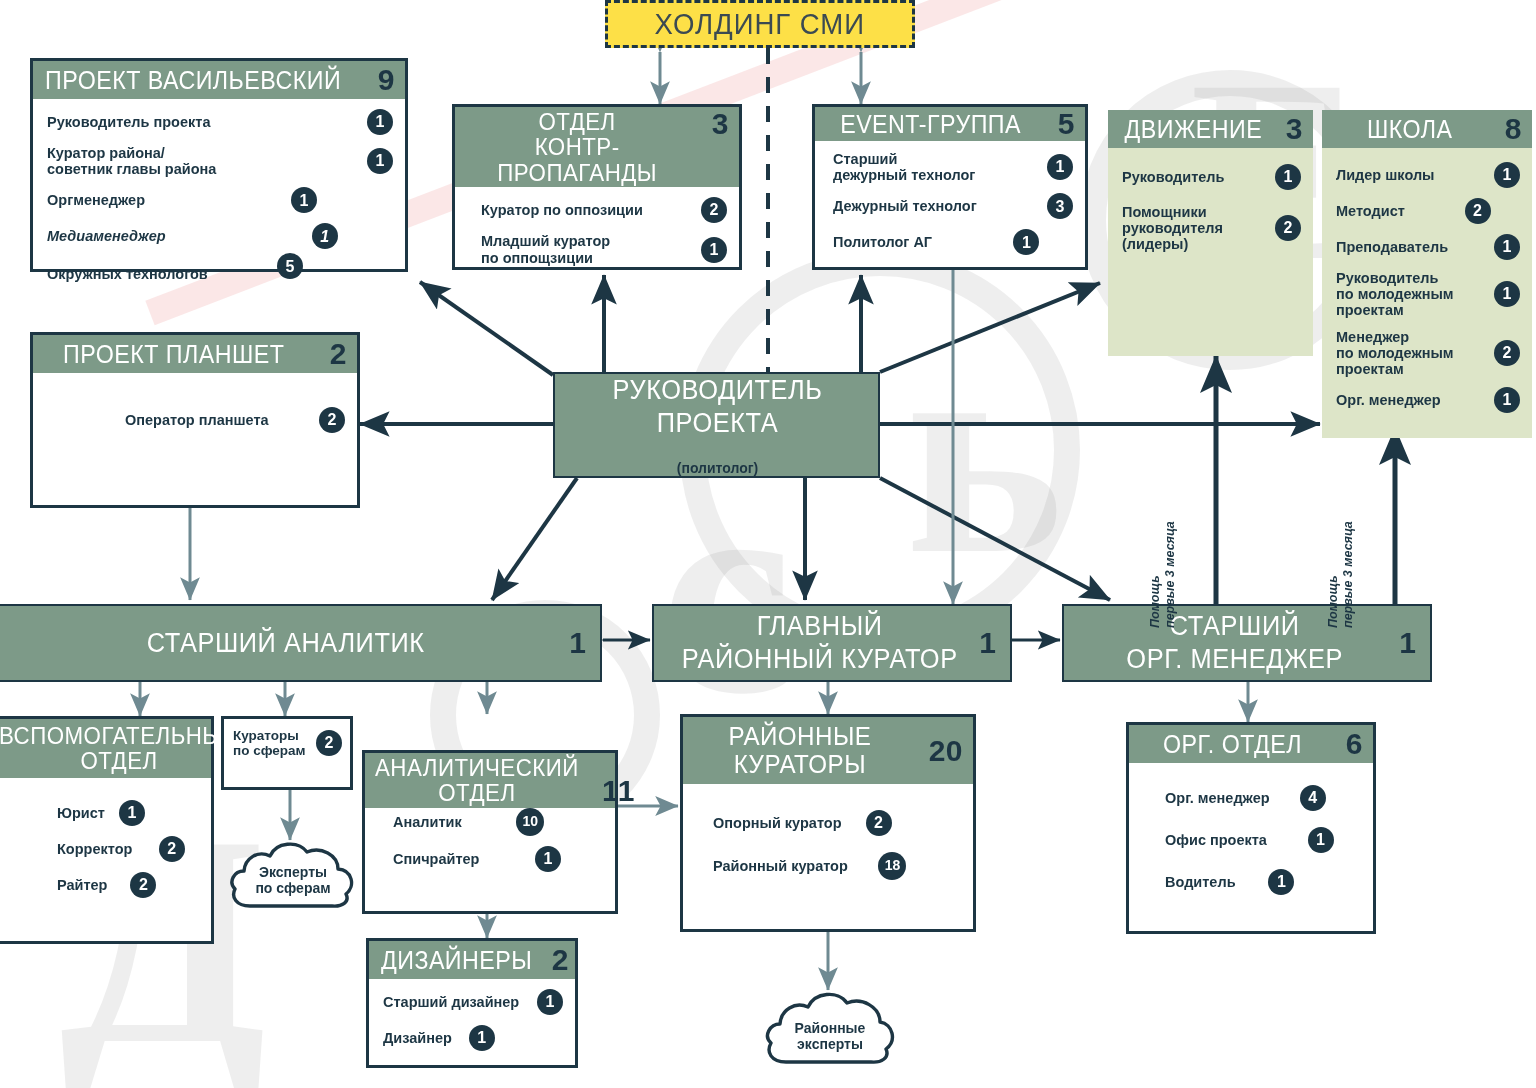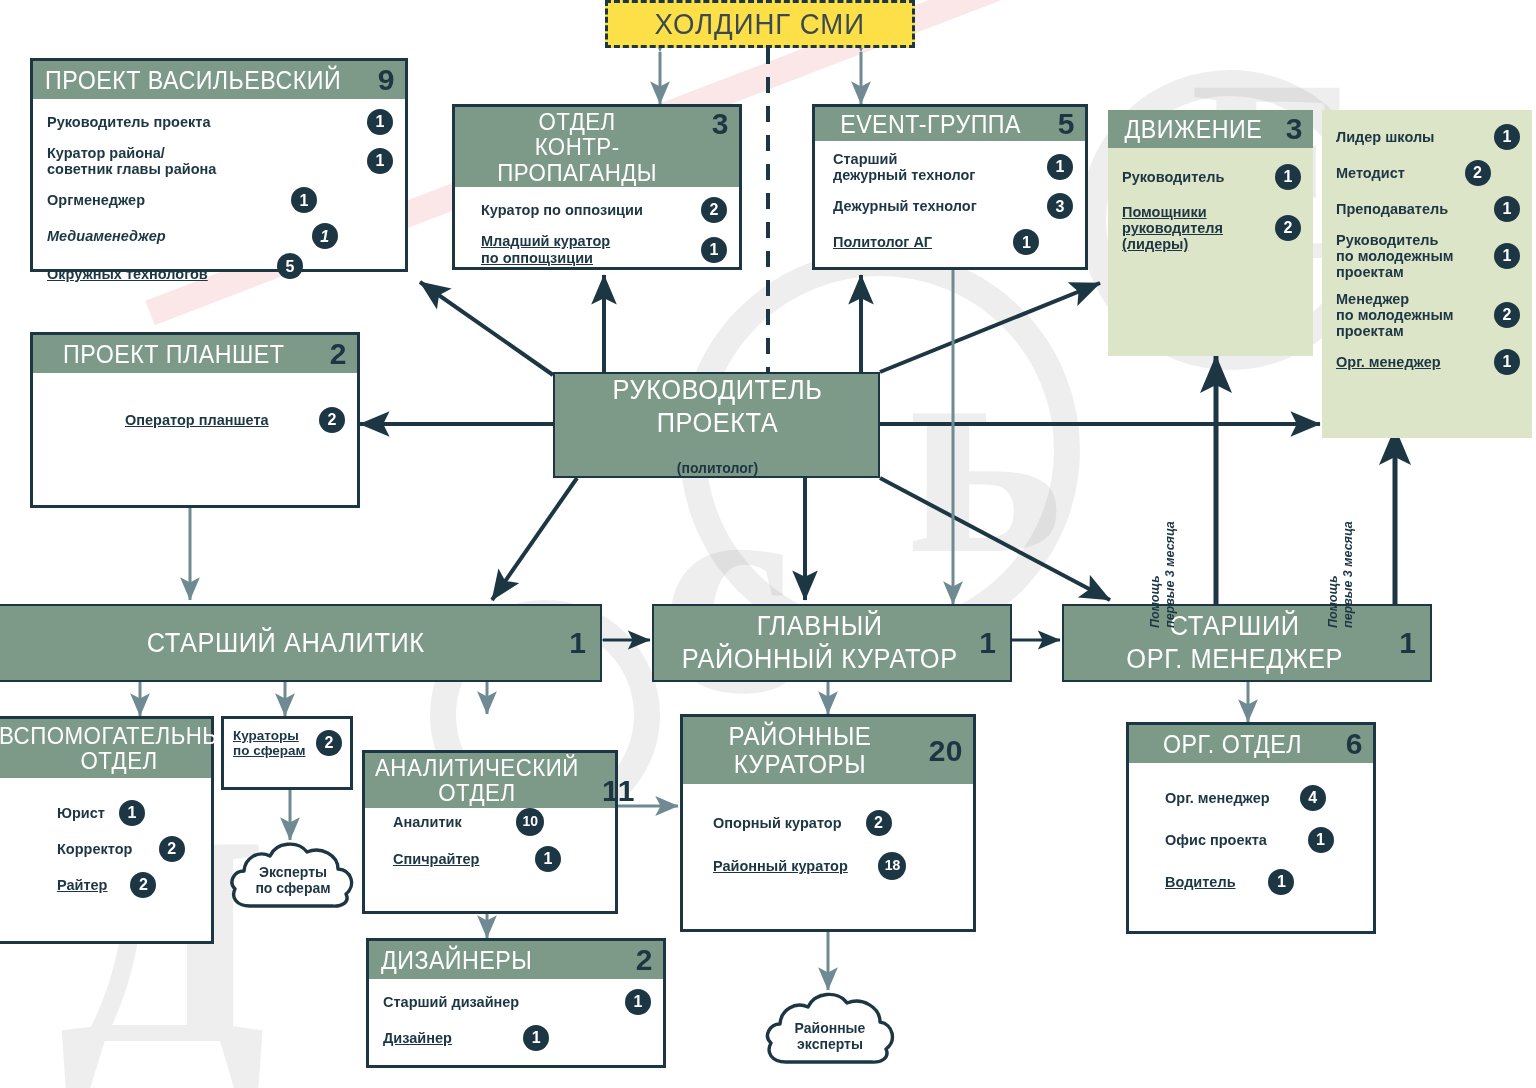--- a/index.html
+++ b/index.html
@@ -68,21 +68,21 @@
   .box.greenfill .body { background:#dde5c8; }
   .box.greenfill { background:#dde5c8; border:none; }
 
   .row {
     display:flex; align-items:center;
     margin-bottom: 10px;
     font-size:14.5px; font-weight:700;
     line-height:1.12;
     white-space:pre-line;
   }
-  .row:last-child { margin-bottom:0;text-decoration:underline; }
+  .row:last-child { margin-bottom:0; }
   .row .lbl { flex:1; padding-right:6px; }
   .bub {
     flex:0 0 auto;
     width:26px; height:26px; border-radius:50%;
     background:#1d3644; color:#fff;
     font-size:16px; font-weight:700;
     display:flex; align-items:center; justify-content:center;
     font-family:"Liberation Sans","DejaVu Sans",sans-serif;
   }
   .bub.wide { width:28px; height:28px; font-size:14px; }
@@ -311,20 +311,24 @@
       <div class="row" style="margin-top:14px;">
         <span class="lbl">Помощники
 руководителя
 (лидеры)</span>
         <span class="bub">2</span>
       </div>
     </div>
   </div>
 
   <div class="box greenfill" style="left:1322px; top:110px; width:210px; height:328px;">
+    <div class="hdr">
+      <div class="ttl" style="text-align:center; font-size:25px;">ШКОЛА</div>
+      <div class="cnt">8</div>
+    </div>
     <div class="body" style="padding-top:14px;">
       <div class="row">
         <span class="lbl">Лидер школы</span>
         <span class="bub">1</span>
       </div>
       <div class="row" style="width:84%;">
         <span class="lbl">Методист</span>
         <span class="bub">2</span>
       </div>
       <div class="row">
@@ -428,21 +432,21 @@
         <span class="lbl">Аналитик</span>
         <span class="bub wide">10</span>
       </div>
       <div class="row" style="width:80%;">
         <span class="lbl">Спичрайтер</span>
         <span class="bub">1</span>
       </div>
     </div>
   </div>
 
-  <div class="box" style="left:366px; top:938px; width:300px; height:130px;">
+  <div class="box" style="left:366px; top:938px; width:212px; height:130px;">
     <div class="hdr">
       <div class="ttl" style="font-size:25px;">ДИЗАЙНЕРЫ</div>
       <div class="cnt">2</div>
     </div>
     <div class="body" style="padding-top:10px; padding-left:14px;">
       <div class="row">
         <span class="lbl">Старший дизайнер</span>
         <span class="bub">1</span>
       </div>
       <div class="row" style="width:62%;">

